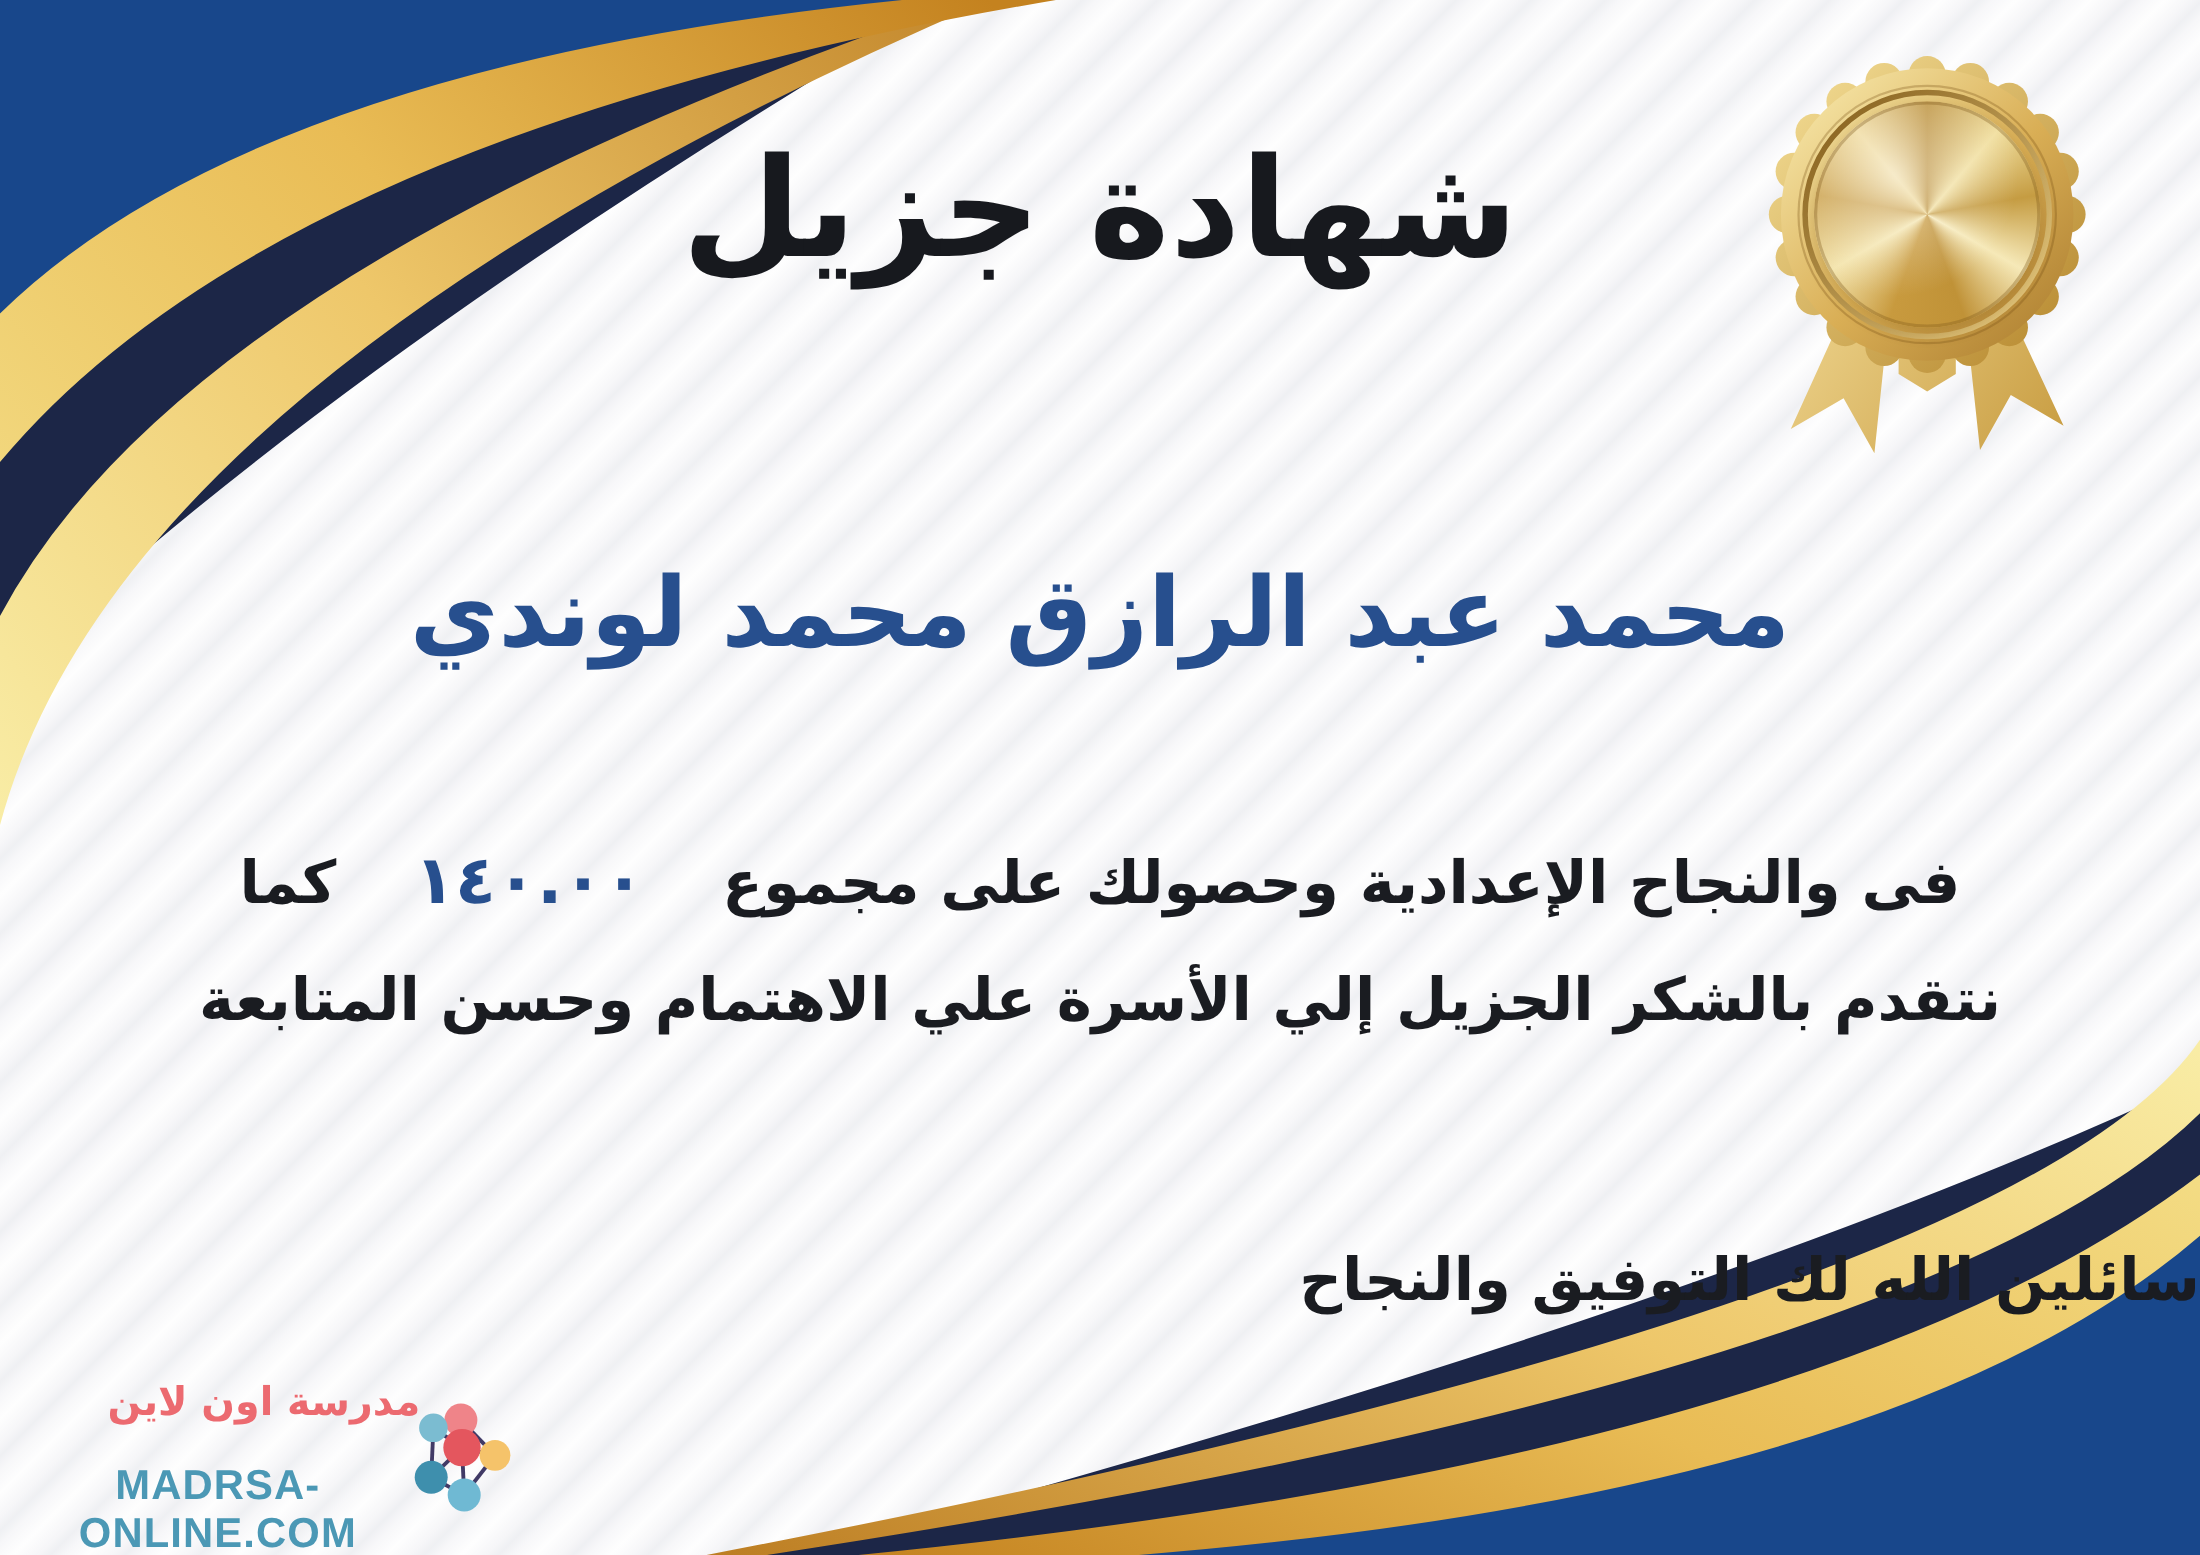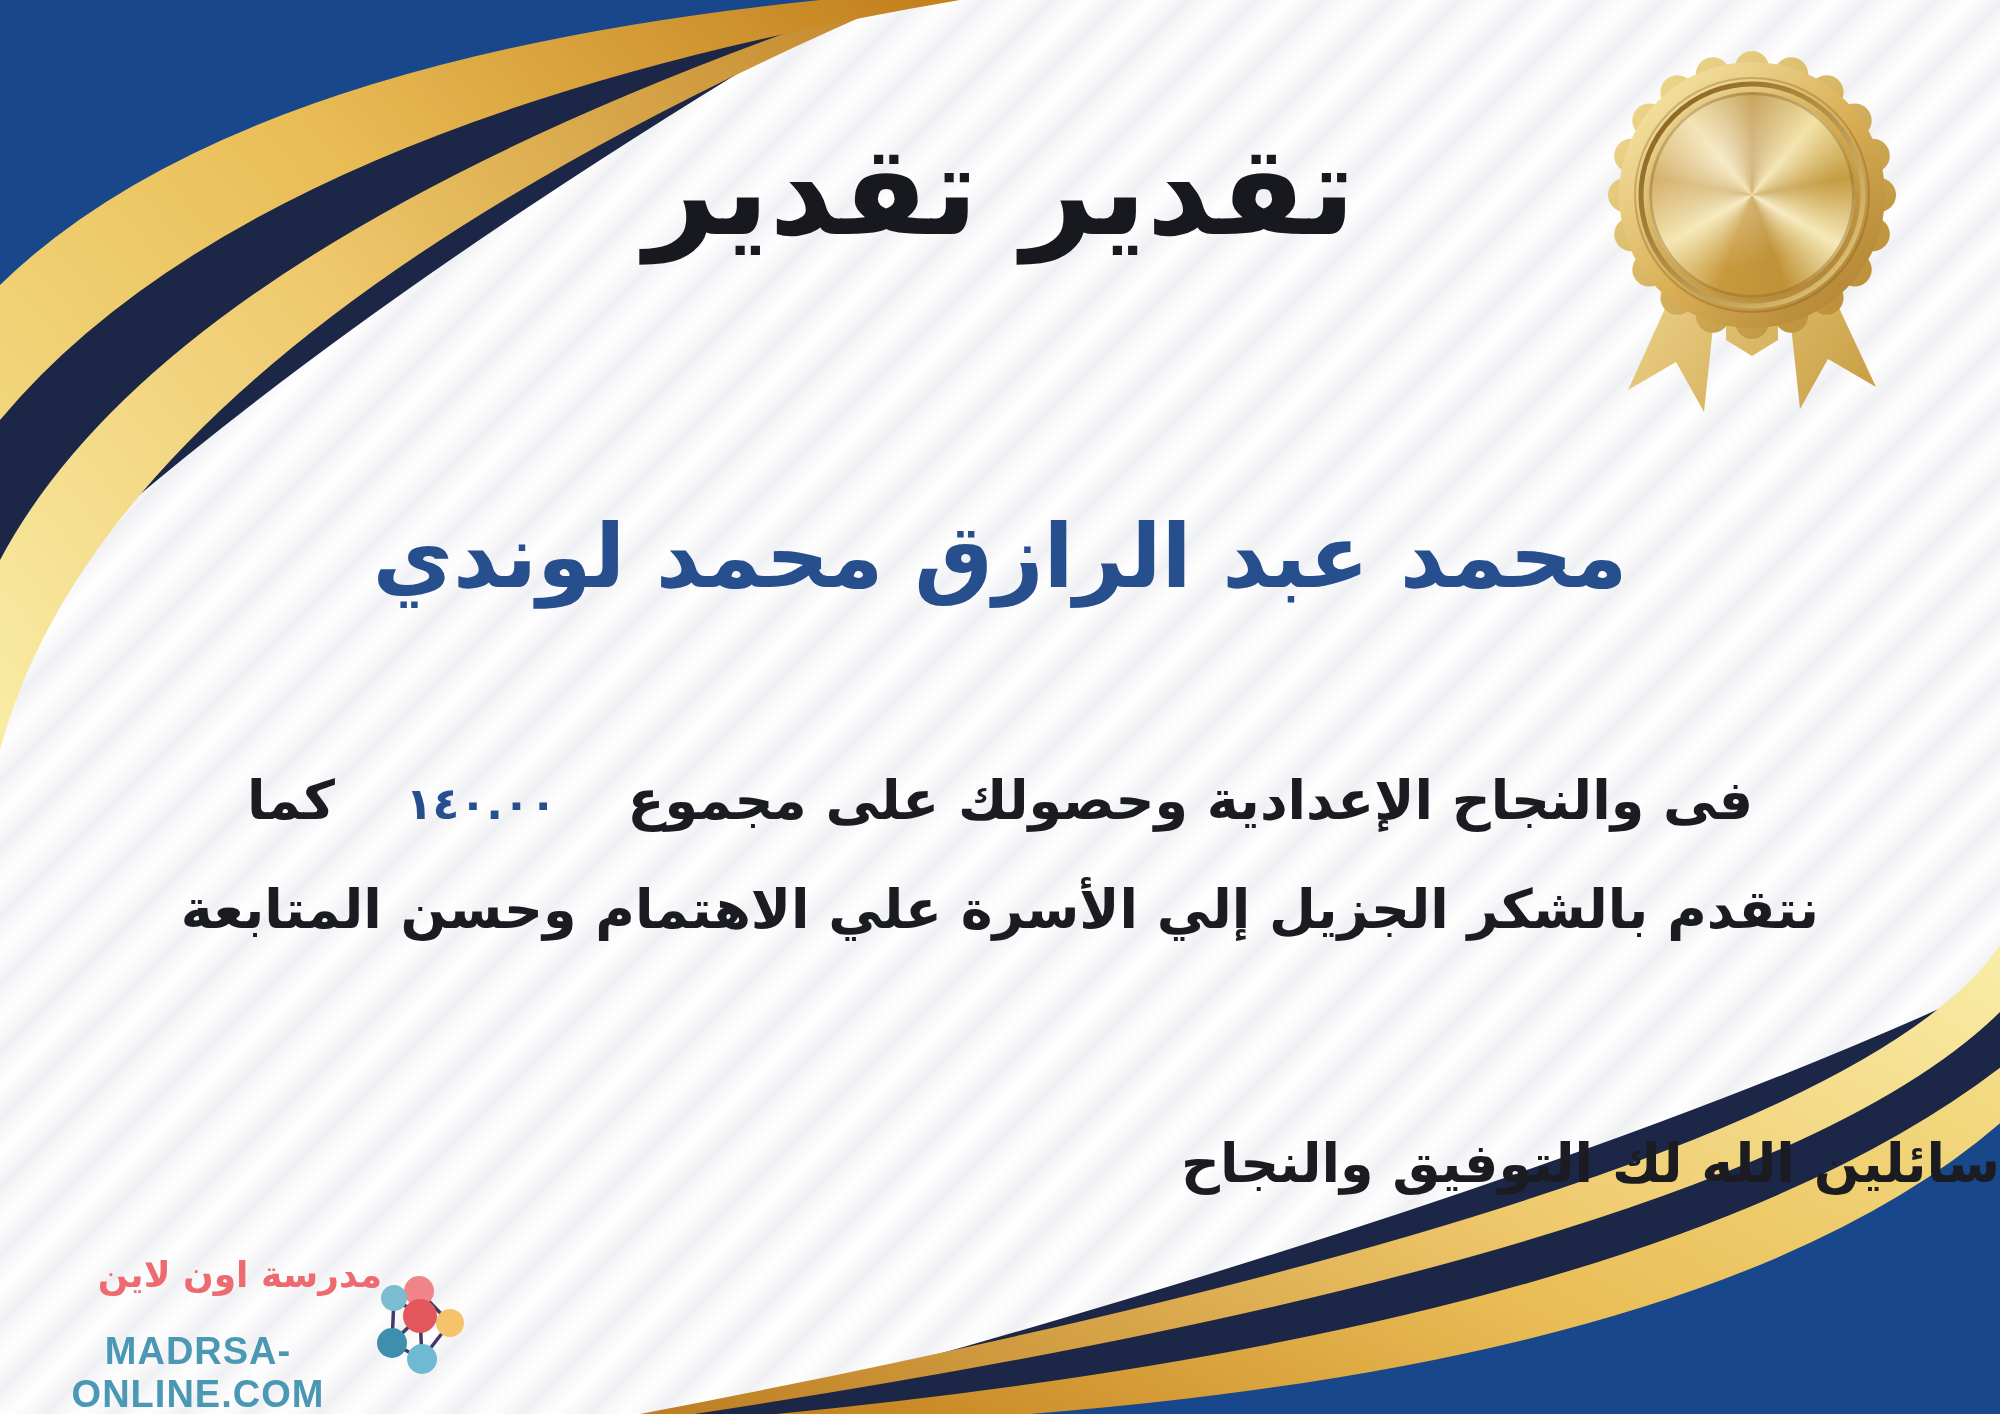--- a/index.html
+++ b/index.html
@@ -36,21 +36,21 @@
   .cert-title{
     top:118px;font-size:125px;font-weight:600;color:#17191e;letter-spacing:0;
   }
   .cert-name{
     top:505px;font-size:88px;font-weight:800;color:#274f8e;
   }
   .cert-body{
     top:748px;font-size:54px;font-weight:600;color:#1a1c21;line-height:106px;
   }
   .score-value{
-    color:#274f8e;font-weight:800;font-size:44px;margin:0 52px;
+    color:#274f8e;font-weight:800;font-size:61px;margin:0 52px;
   }
   .cert-closing{
     top:1132px;font-size:54px;font-weight:600;color:#1a1c21;text-align:right;
   }
   
   .logo{position:absolute;left:10px;top:1252px;width:500px;height:150px;}
   .logo-ar{
     position:absolute;right:128px;top:2px;width:360px;direction:rtl;text-align:right;
     font-size:36px;font-weight:800;color:#ec6a70;
   }
@@ -142,21 +142,21 @@
           <circle cx="254.7" cy="80.4" r="17" fill="url(#scGrad)"></circle>
           <circle cx="272.8" cy="115.8" r="17" fill="url(#scGrad)"></circle>
         </g>
       <circle cx="152" cy="155" r="133" fill="url(#bodyGrad)"></circle>
       <circle cx="152" cy="155" r="117" fill="none" stroke="rgba(120,80,20,0.30)" stroke-width="2"></circle>
       <circle cx="152" cy="155" r="111" fill="none" stroke="url(#ringGrad)" stroke-width="5"></circle>
     </svg>
     <div class="medal-cone"></div>
   </div>
 
-  <div class="txt cert-title">تقدير تقدير</div>
+  <div class="txt cert-title">شهادة جزيل</div>
 
   <div class="txt cert-name">محمد عبد الرازق محمد لوندي</div>
 
   <div class="txt cert-body">
     <div>
       <span>فى والنجاح الإعدادية وحصولك على مجموع</span>
       <span class="score-value">١٤٠.٠٠</span>
       <span>كما</span>
     </div>
     <div>نتقدم بالشكر الجزيل إلي الأسرة علي الاهتمام وحسن المتابعة</div>

